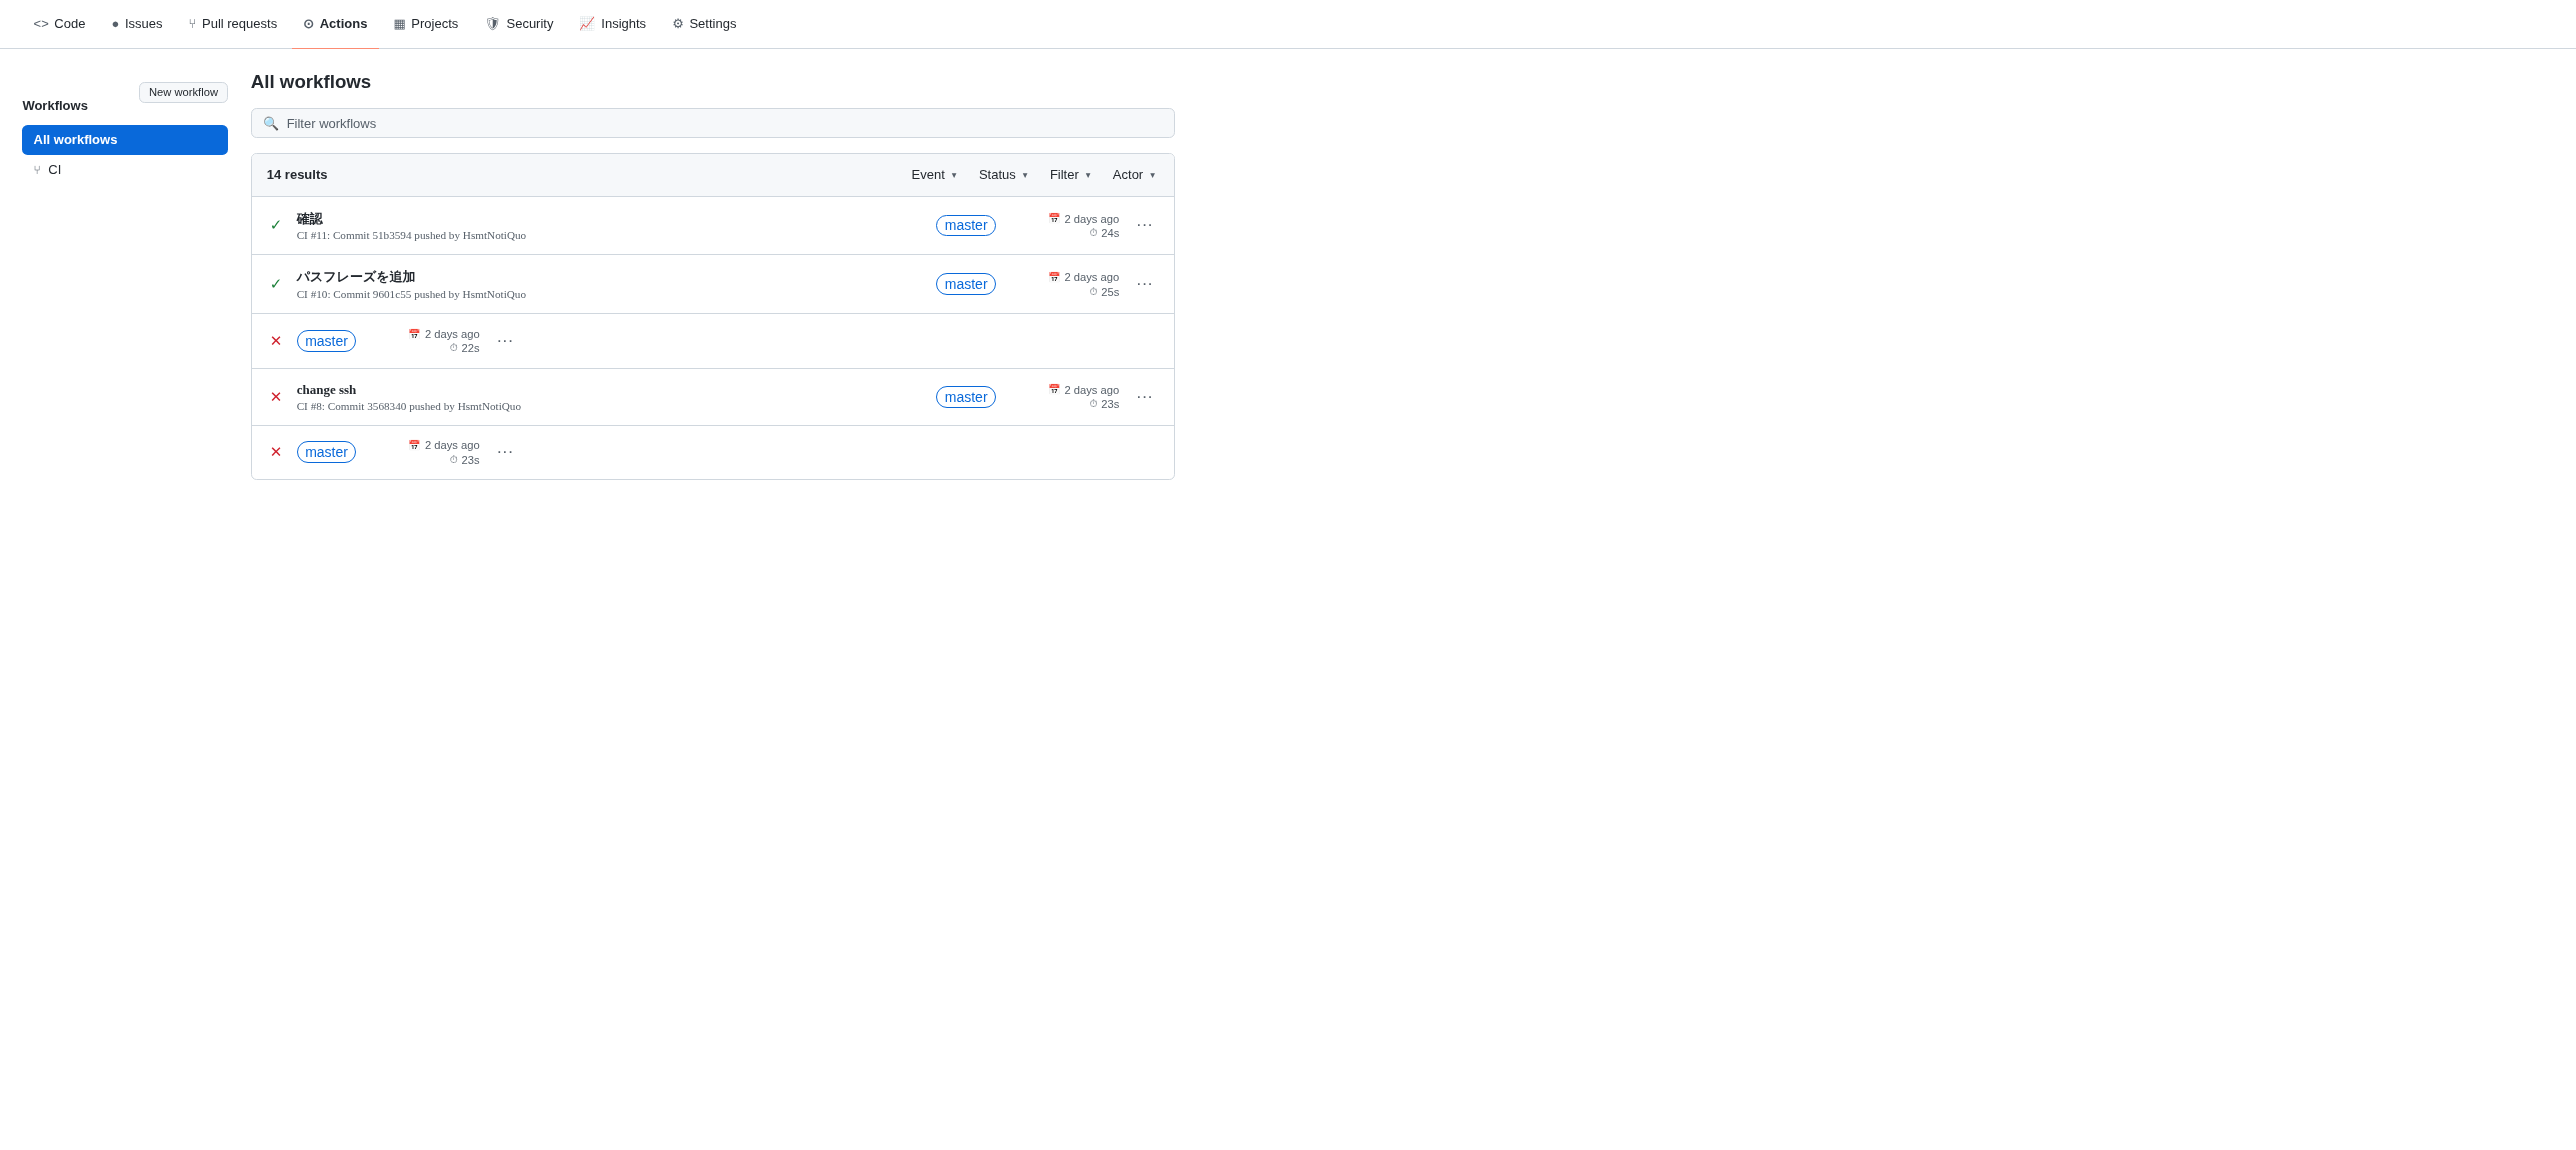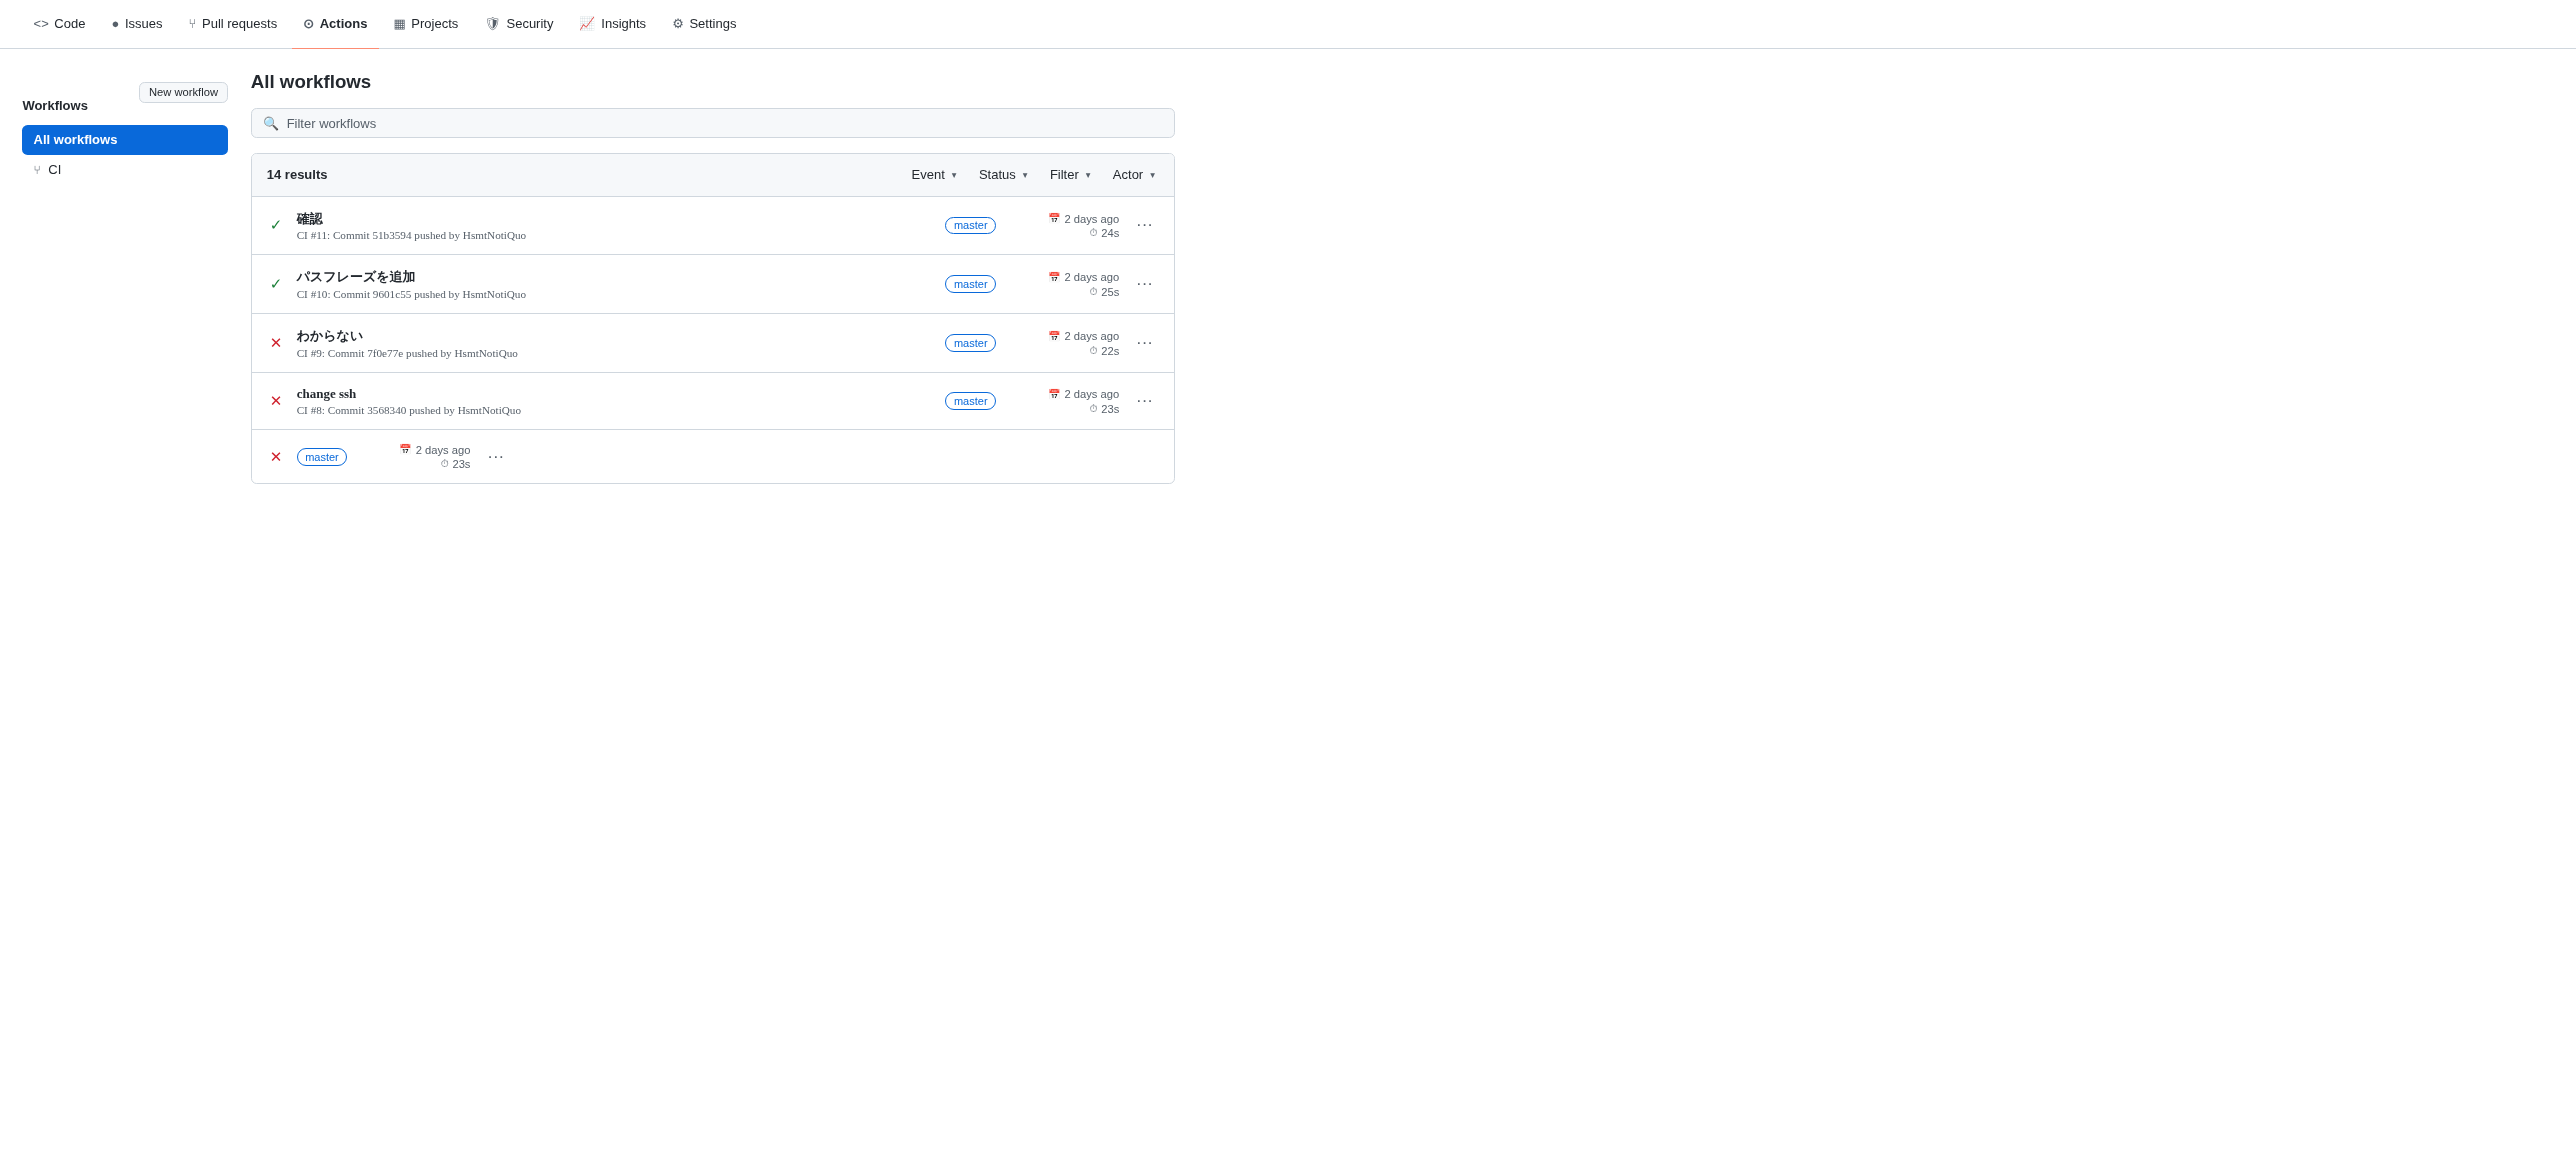--- a/index.html
+++ b/index.html
@@ -181,21 +181,21 @@
       font-size: 11.2px;
       color: #57606a;
     }
 
     .branch-badge {
       display: inline-block;
       padding: 1.9px 7.5px;
       border-radius: 18.7px;
       border: 0.9px solid #0969da;
       color: #0969da;
-      font-size: 11px;
+      font-size: 14px;
       font-weight: 500;
       background: #fff;
       white-space: nowrap;
     }
 
     .workflow-meta {
       display: flex;
       flex-direction: column;
       align-items: flex-end;
       gap: 1.9px;
@@ -342,24 +342,20 @@
       </div>
       <div class="meta-row">
         <span class="meta-icon">⏱</span>
         <span>25s</span>
       </div>
     </div>
     <button class="more-btn">···</button>
   </div>
           <div class="workflow-row">
     <span class="status-icon failure">✕</span>
-    <div class="workflow-info">
-      <div class="workflow-name">わからない</div>
-      <div class="workflow-sub">CI #9: Commit 7f0e77e pushed by HsmtNotiQuo</div>
-    </div>
     <span class="branch-badge">master</span>
     <div class="workflow-meta">
       <div class="meta-row">
         <span class="meta-icon">📅</span>
         <span>2 days ago</span>
       </div>
       <div class="meta-row">
         <span class="meta-icon">⏱</span>
         <span>22s</span>
       </div>

